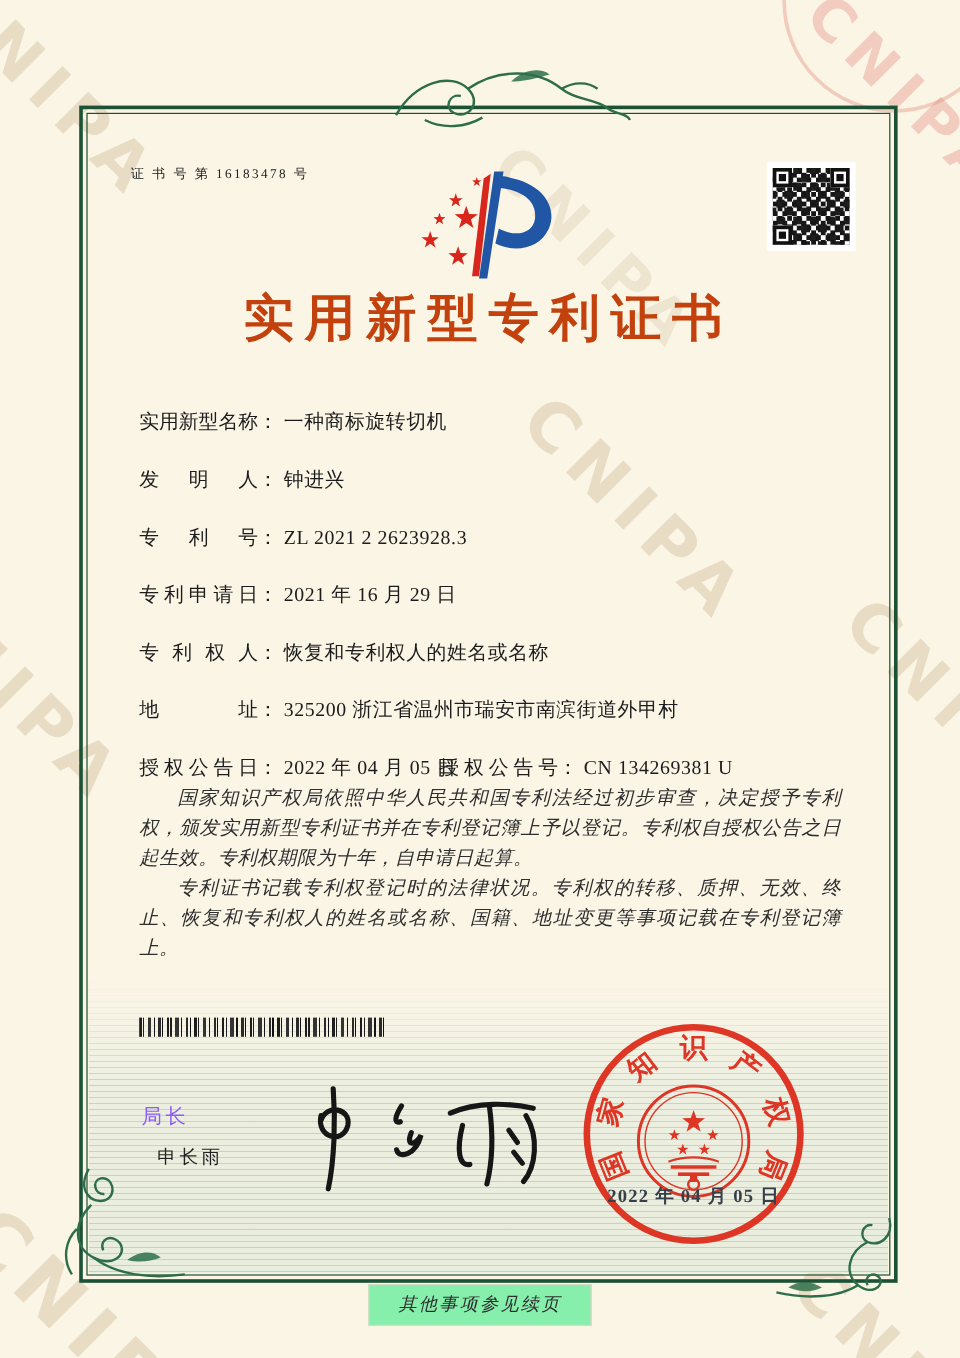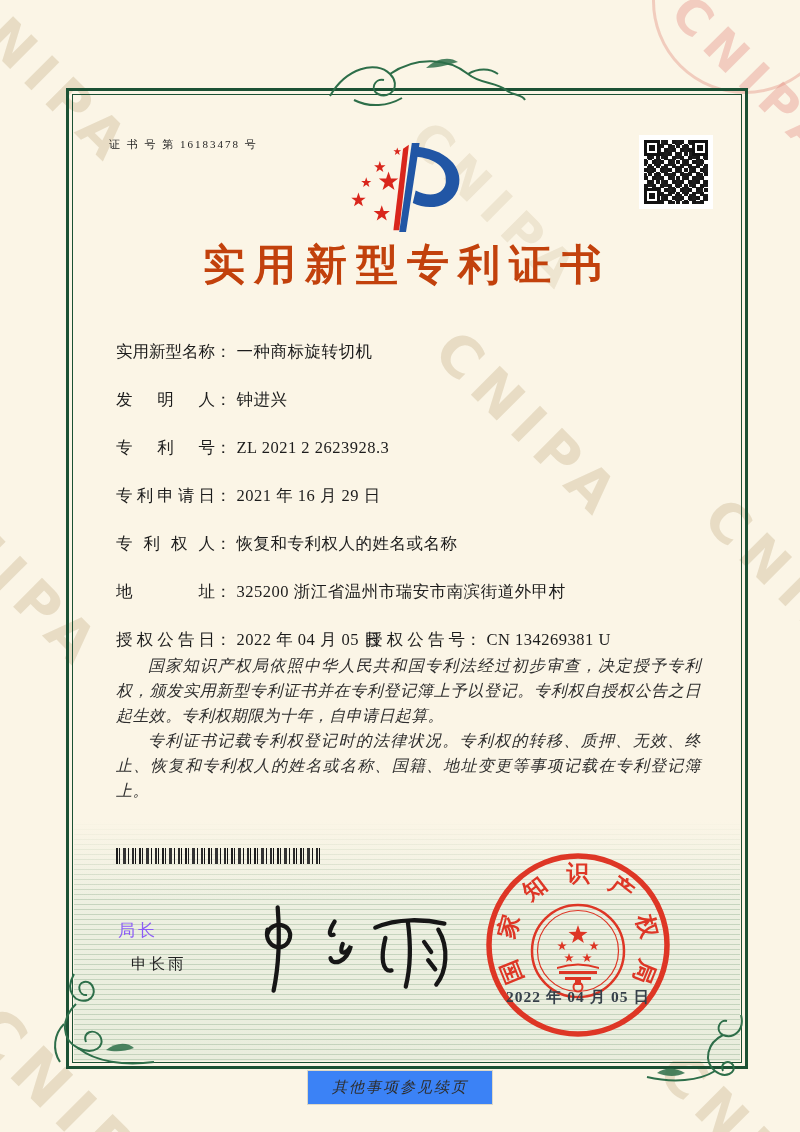--- a/index.html
+++ b/index.html
@@ -57,21 +57,21 @@
   .sig-name{position:absolute;left:62px;top:863px;font-size:15.5px;letter-spacing:3px;z-index:2;
       font-family:"Liberation Sans","DejaVu Sans",sans-serif;color:#222;}
   .sig-script{position:absolute;left:168px;top:812px;width:244px;height:92px;z-index:2;}
   .seal{position:absolute;left:415px;top:760px;width:188px;height:188px;z-index:2;opacity:.97;}
   .seal-date{position:absolute;left:407px;top:896px;width:204px;text-align:center;z-index:3;
       font-size:15.5px;font-weight:bold;letter-spacing:1px;color:#353f49;}
   .page-info{position:absolute;left:0;top:941px;width:100%;text-align:center;font-size:13.5px;
       letter-spacing:2px;color:#222;z-index:2;}
   
   .footer-note{position:absolute;left:50%;transform:translateX(-50%);top:1070px;z-index:2;
-      background:#3b82f6;border:1px solid #ddd8c6;padding:7px 24px;font-style:italic;
+      background:#86efac;border:1px solid #ddd8c6;padding:7px 24px;font-style:italic;
       font-size:15px;letter-spacing:2px;color:#2e2e2e;}
   
   .fl{position:absolute;z-index:2;}
   .fl-top{left:326px;top:50px;}
   .fl-bl{left:46px;top:972px;}
 </style>
 </head>
 <body>
 
 <div class="page">

